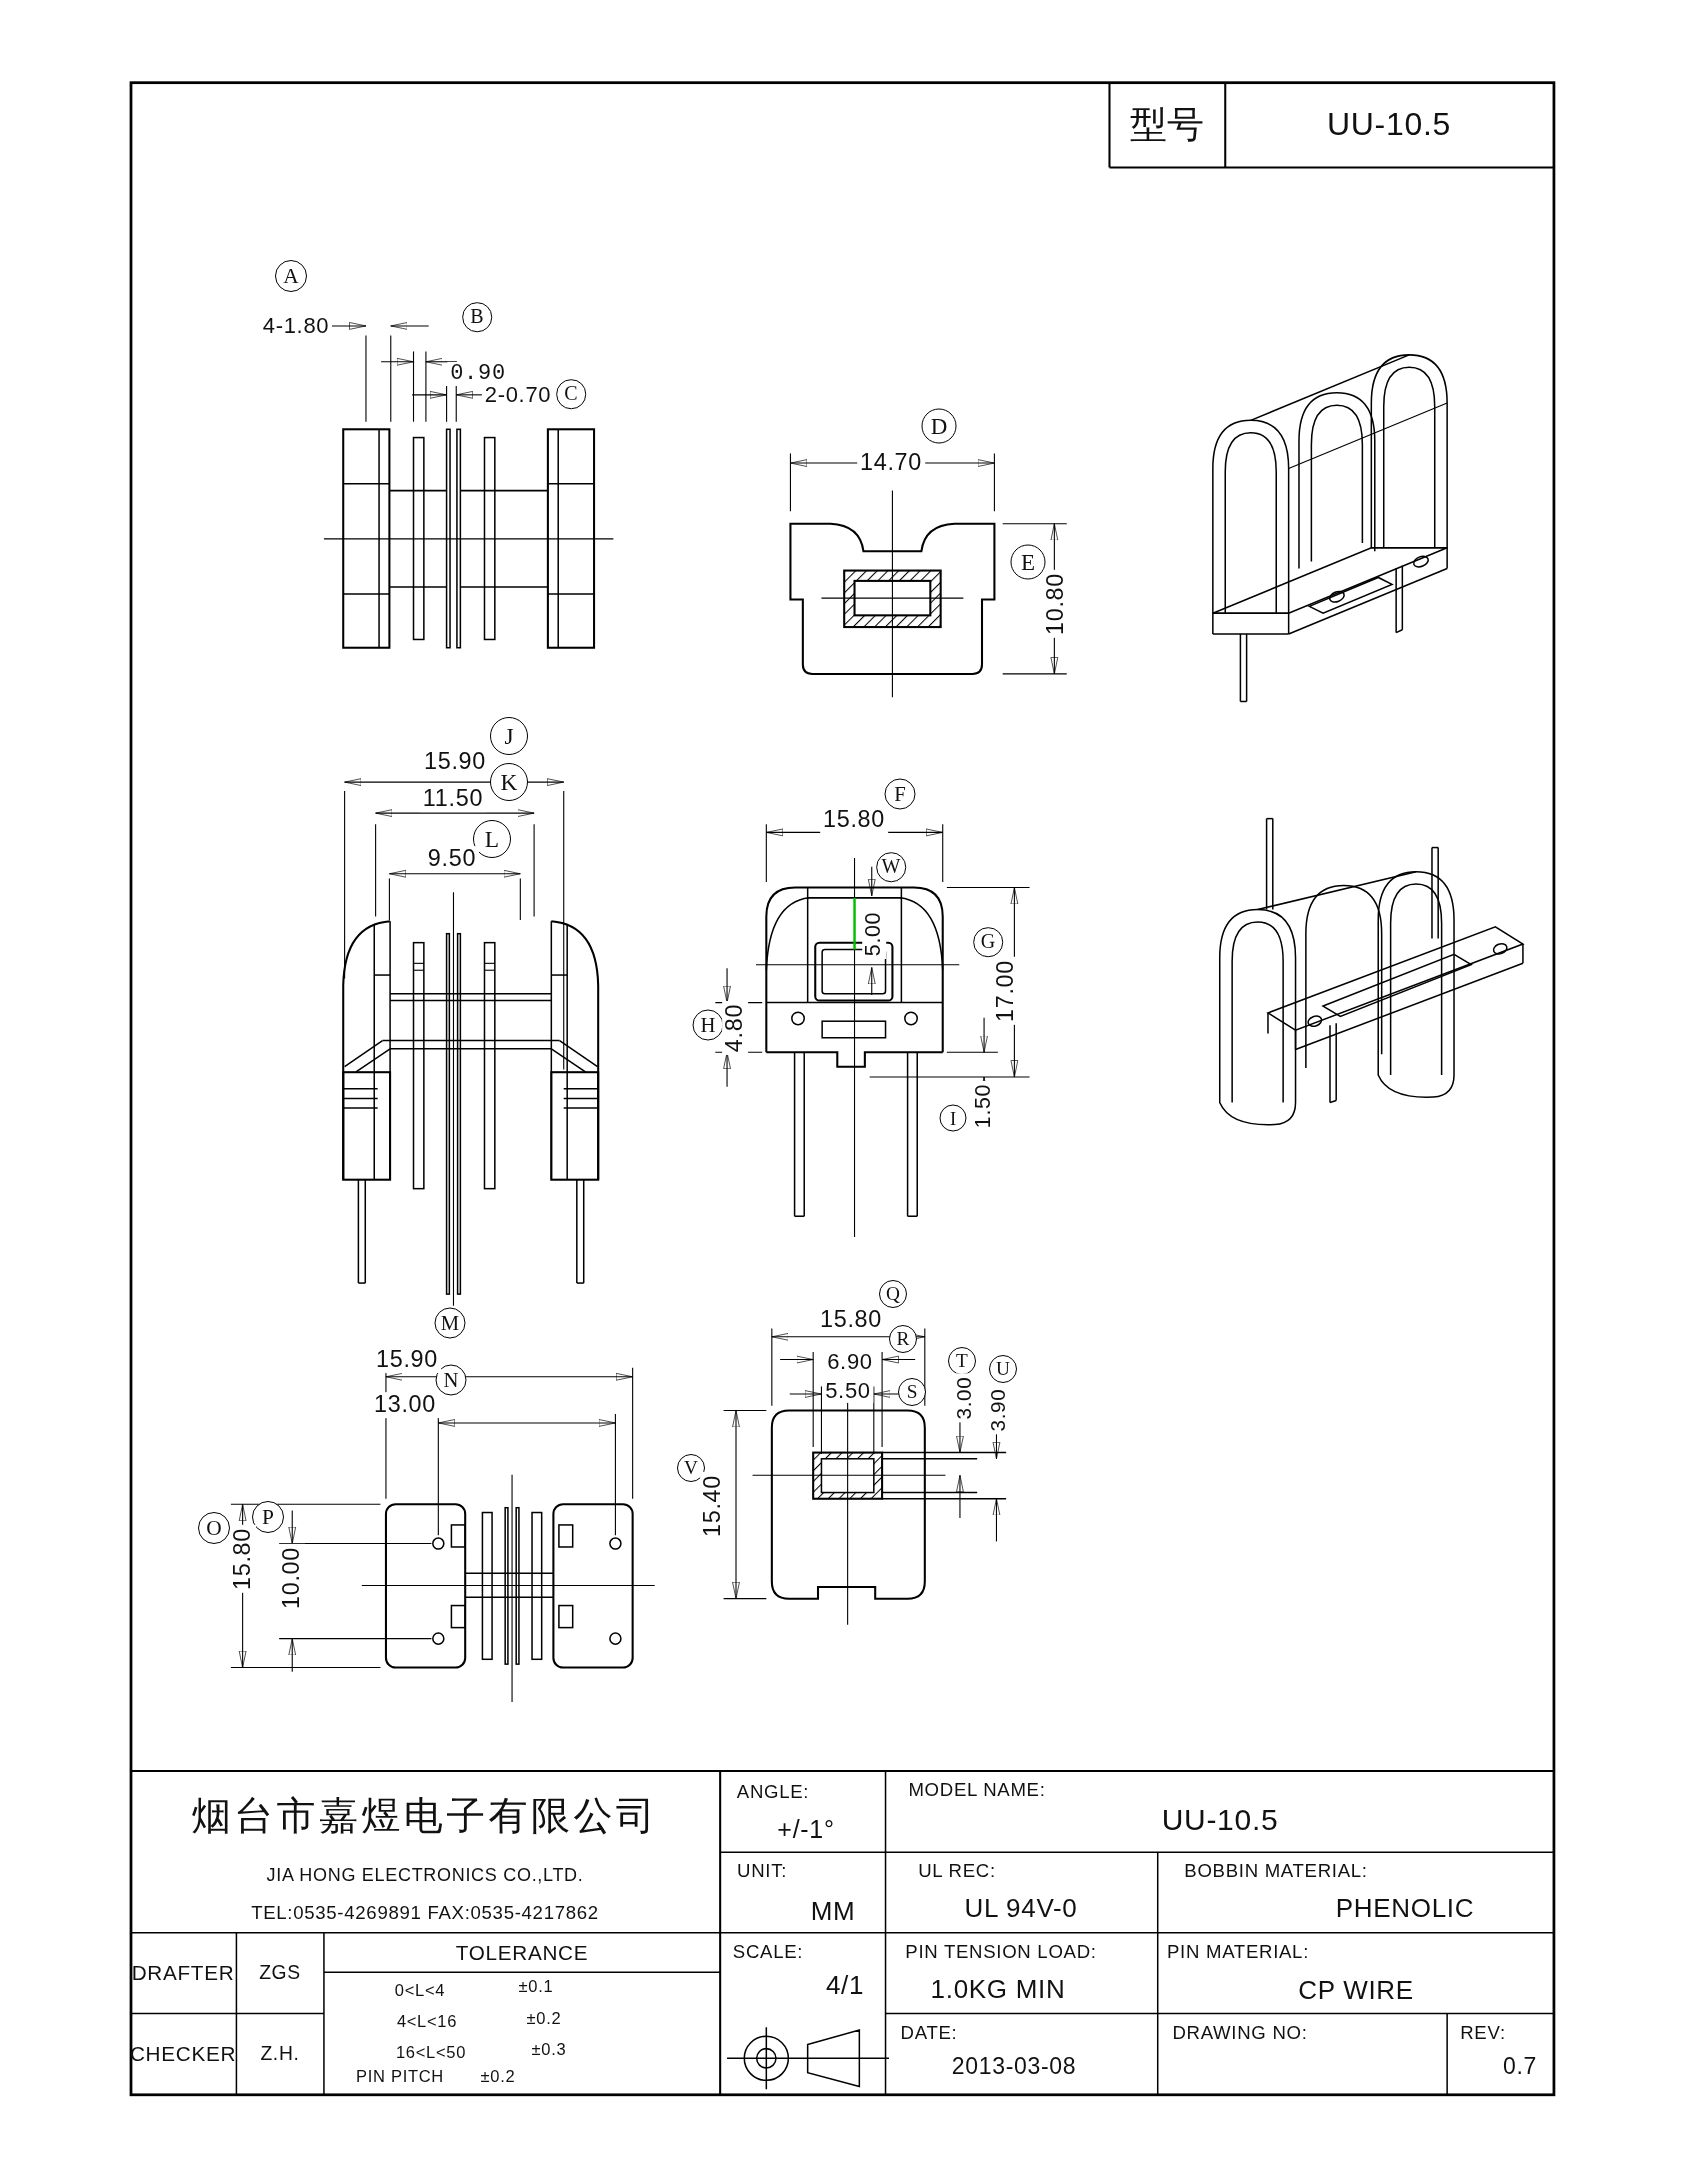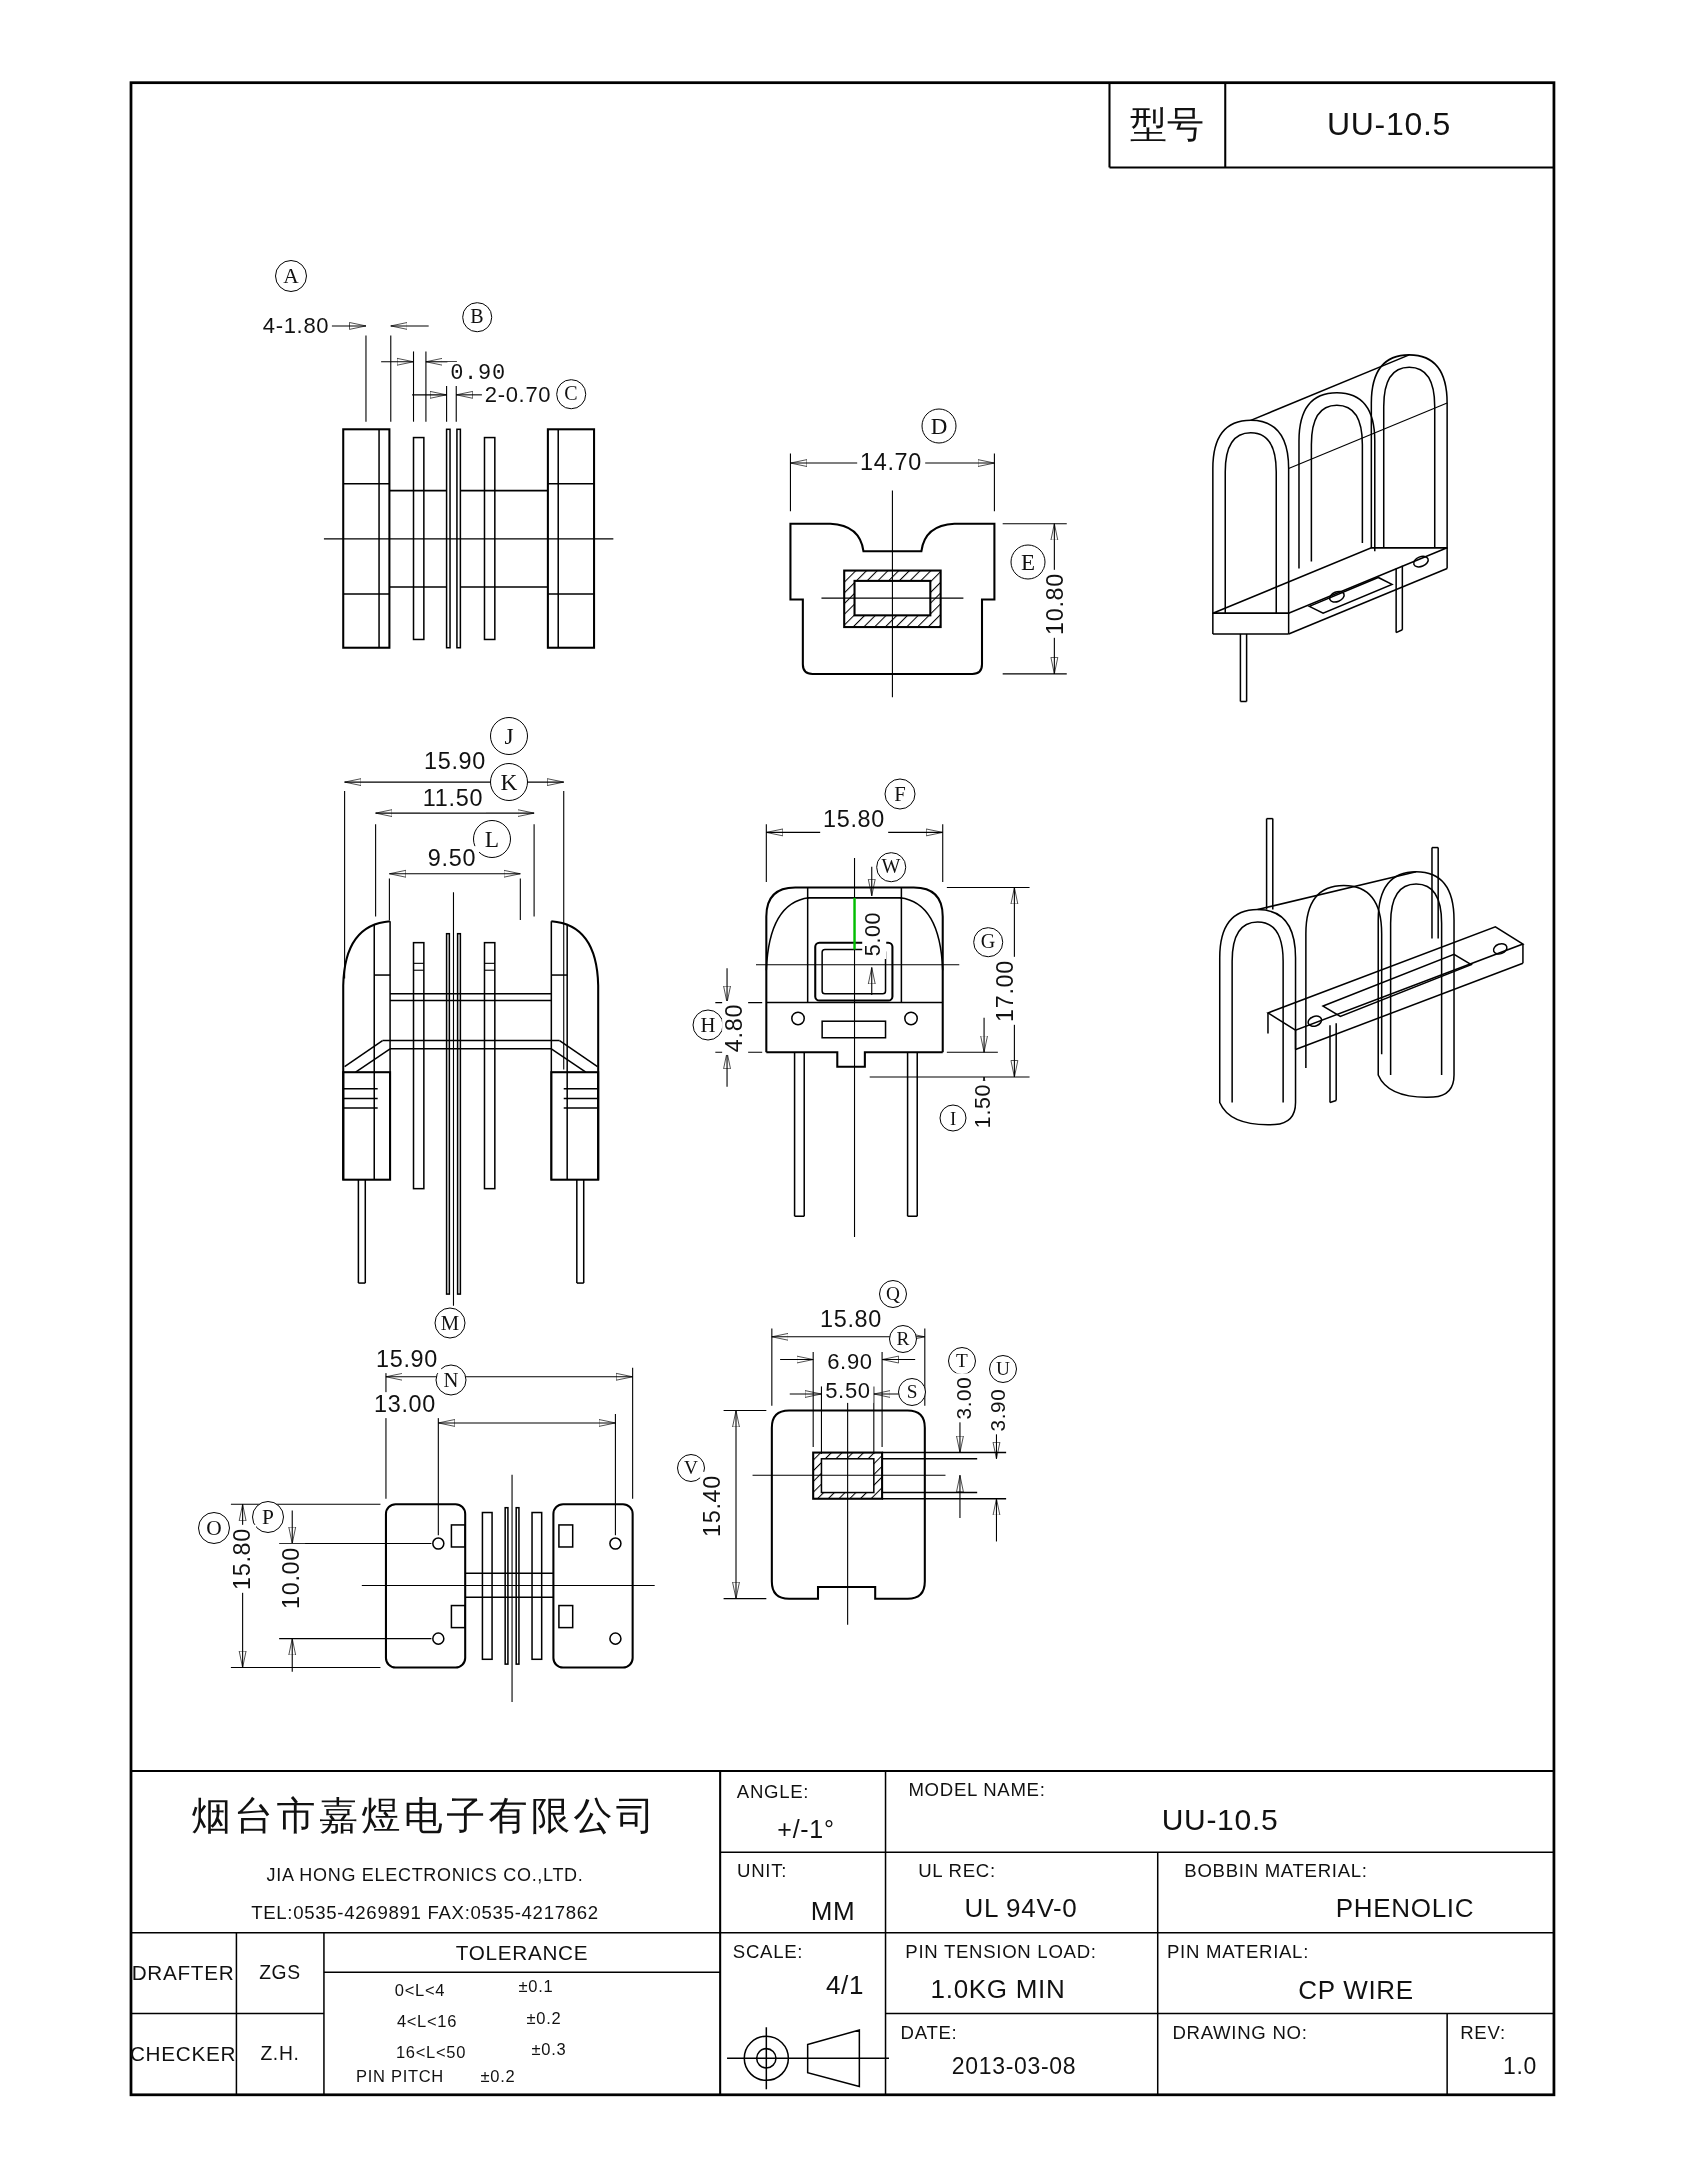--- a/index.html
+++ b/index.html
@@ -406,16 +406,16 @@
 <div class="t lbl cad" style="left:768px;top:1952px;">SCALE:</div>
 <div class="t val cad" style="left:845px;top:1985px;">4/1</div>
 <div class="t lbl cad" style="left:1001px;top:1952px;">PIN TENSION LOAD:</div>
 <div class="t val cad" style="left:998px;top:1989px;">1.0KG MIN</div>
 <div class="t lbl cad" style="left:1238px;top:1952px;">PIN MATERIAL:</div>
 <div class="t val cad" style="left:1356px;top:1990px;">CP WIRE</div>
 <div class="t lbl cad" style="left:929px;top:2033px;">DATE:</div>
 <div class="t cad" style="left:1014px;top:2067px;font-size:23px;text-align:center;">2013-03-08</div>
 <div class="t lbl cad" style="left:1240px;top:2033px;">DRAWING NO:</div>
 <div class="t lbl cad" style="left:1483px;top:2033px;">REV:</div>
-<div class="t cad" style="left:1520px;top:2067px;font-size:23px;">1.0</div>
+<div class="t cad" style="left:1520px;top:2067px;font-size:23px;">0.7</div>
 
 </div>
 
 
 </body></html>

